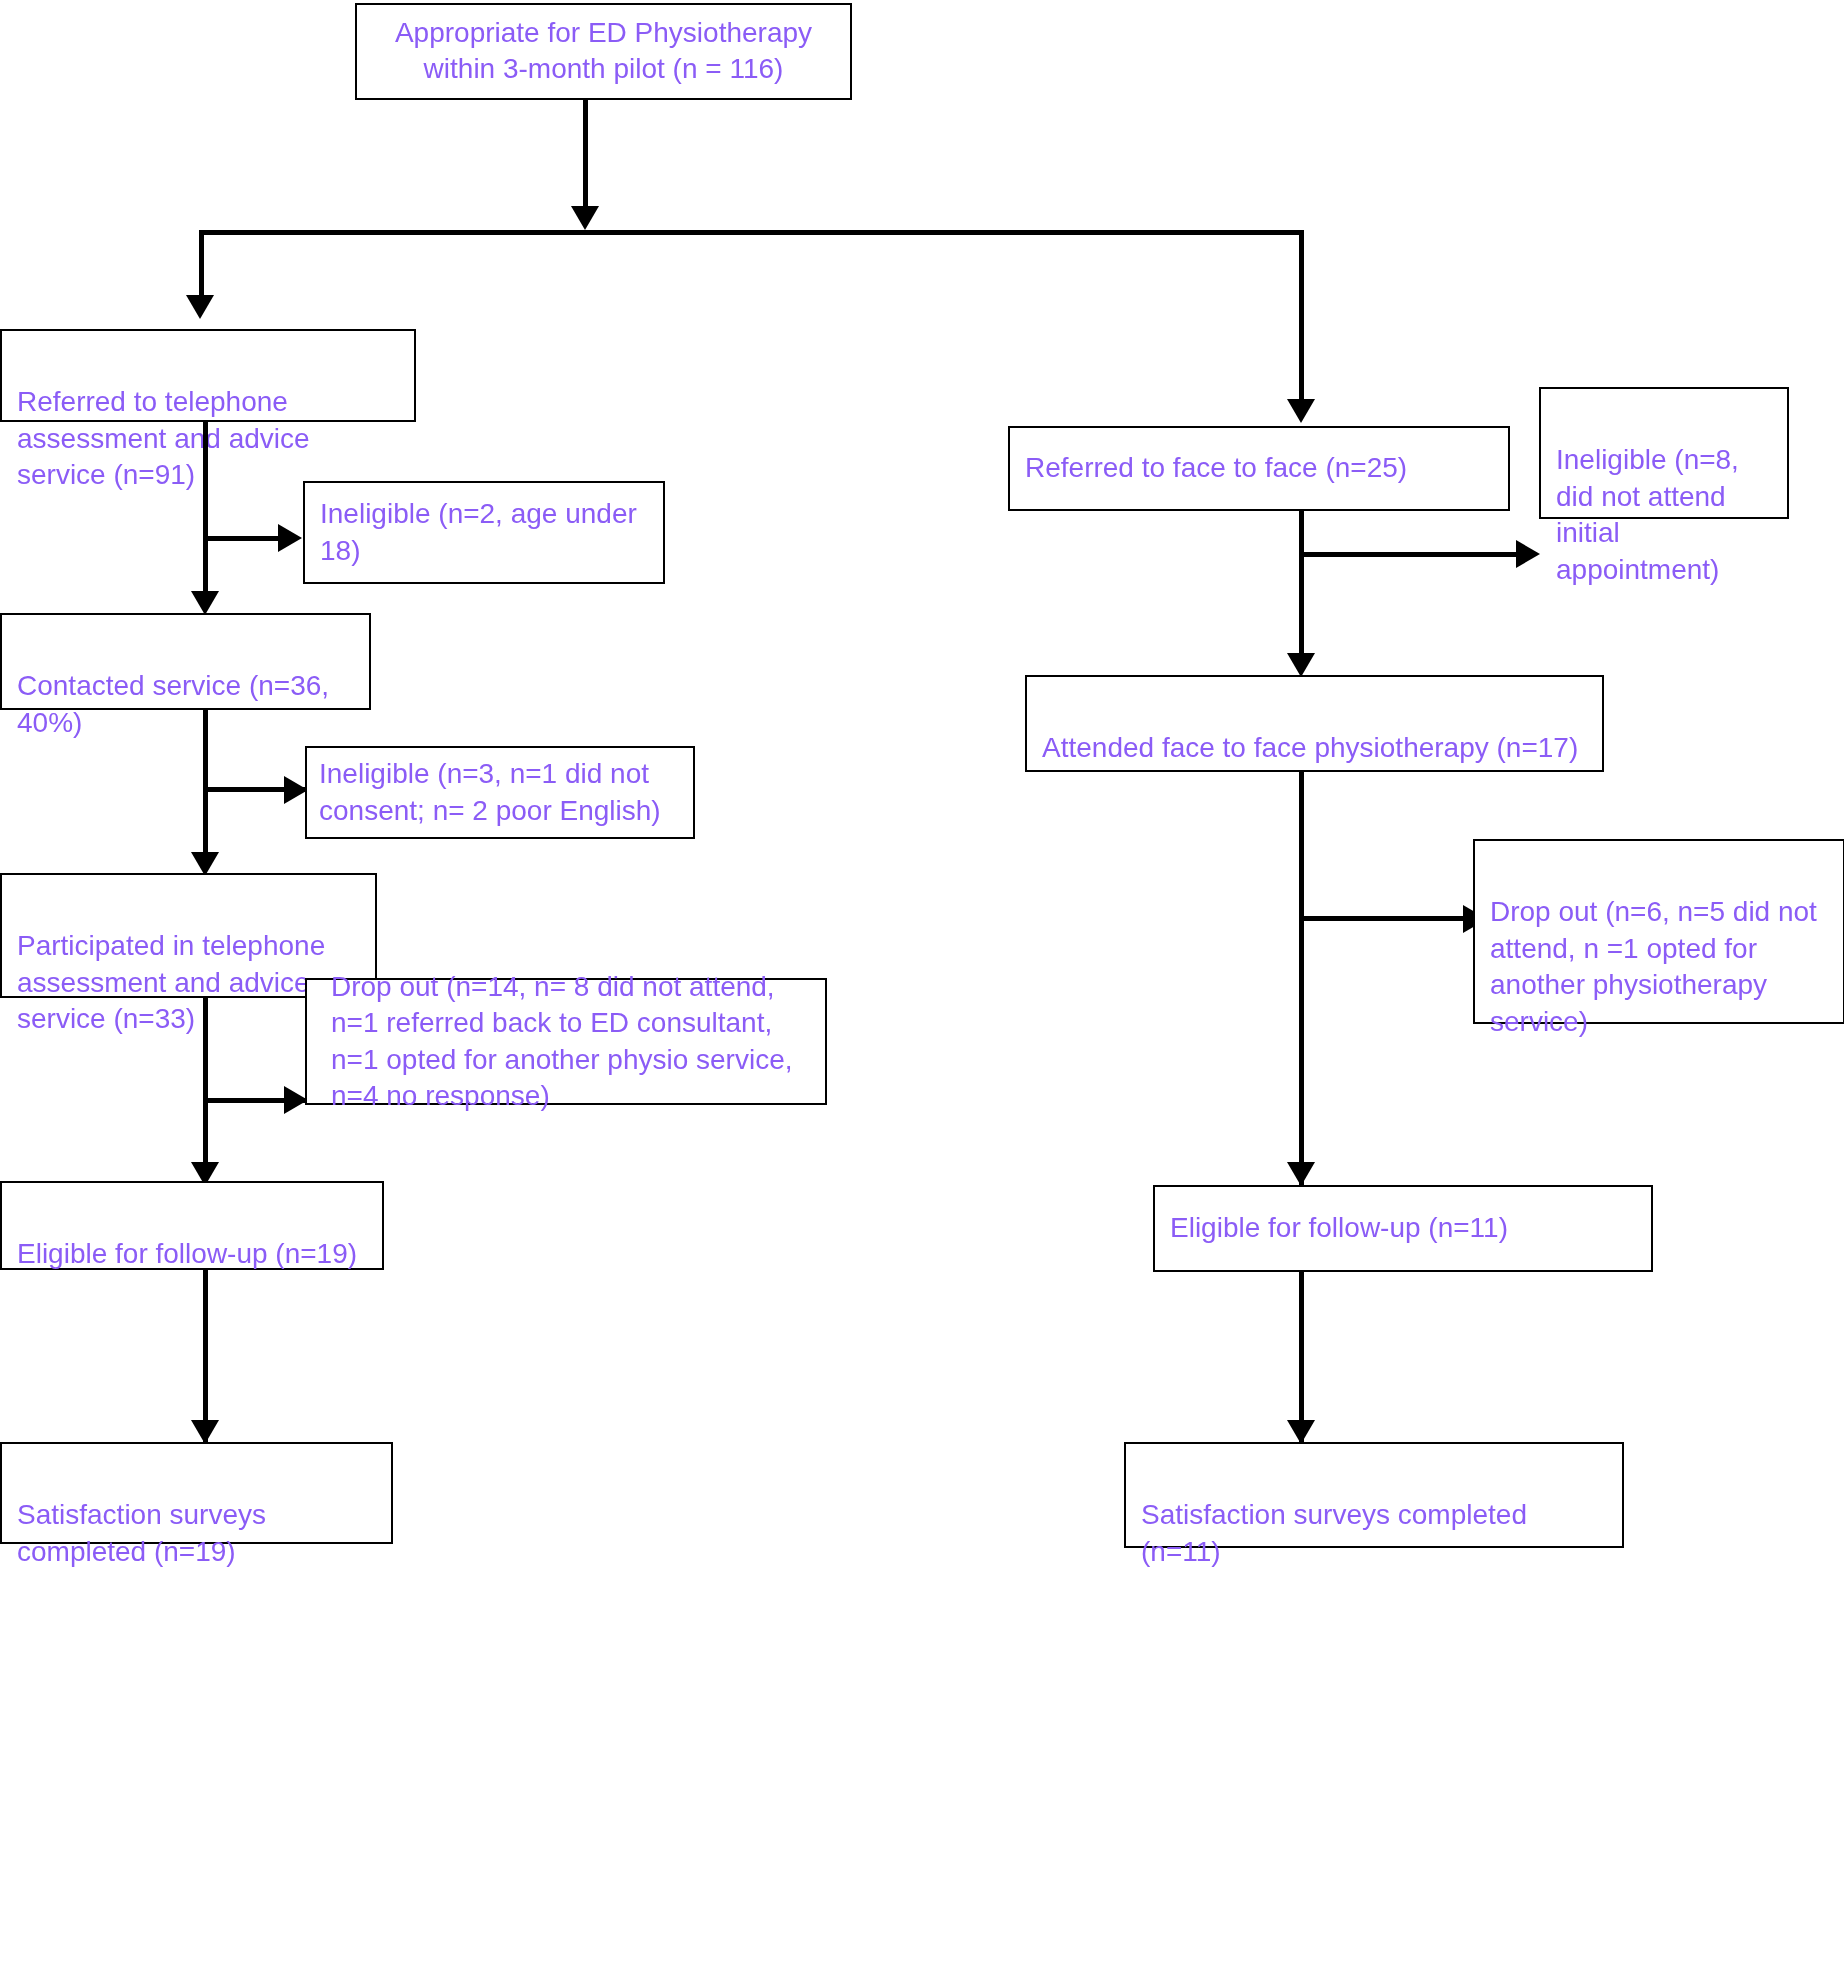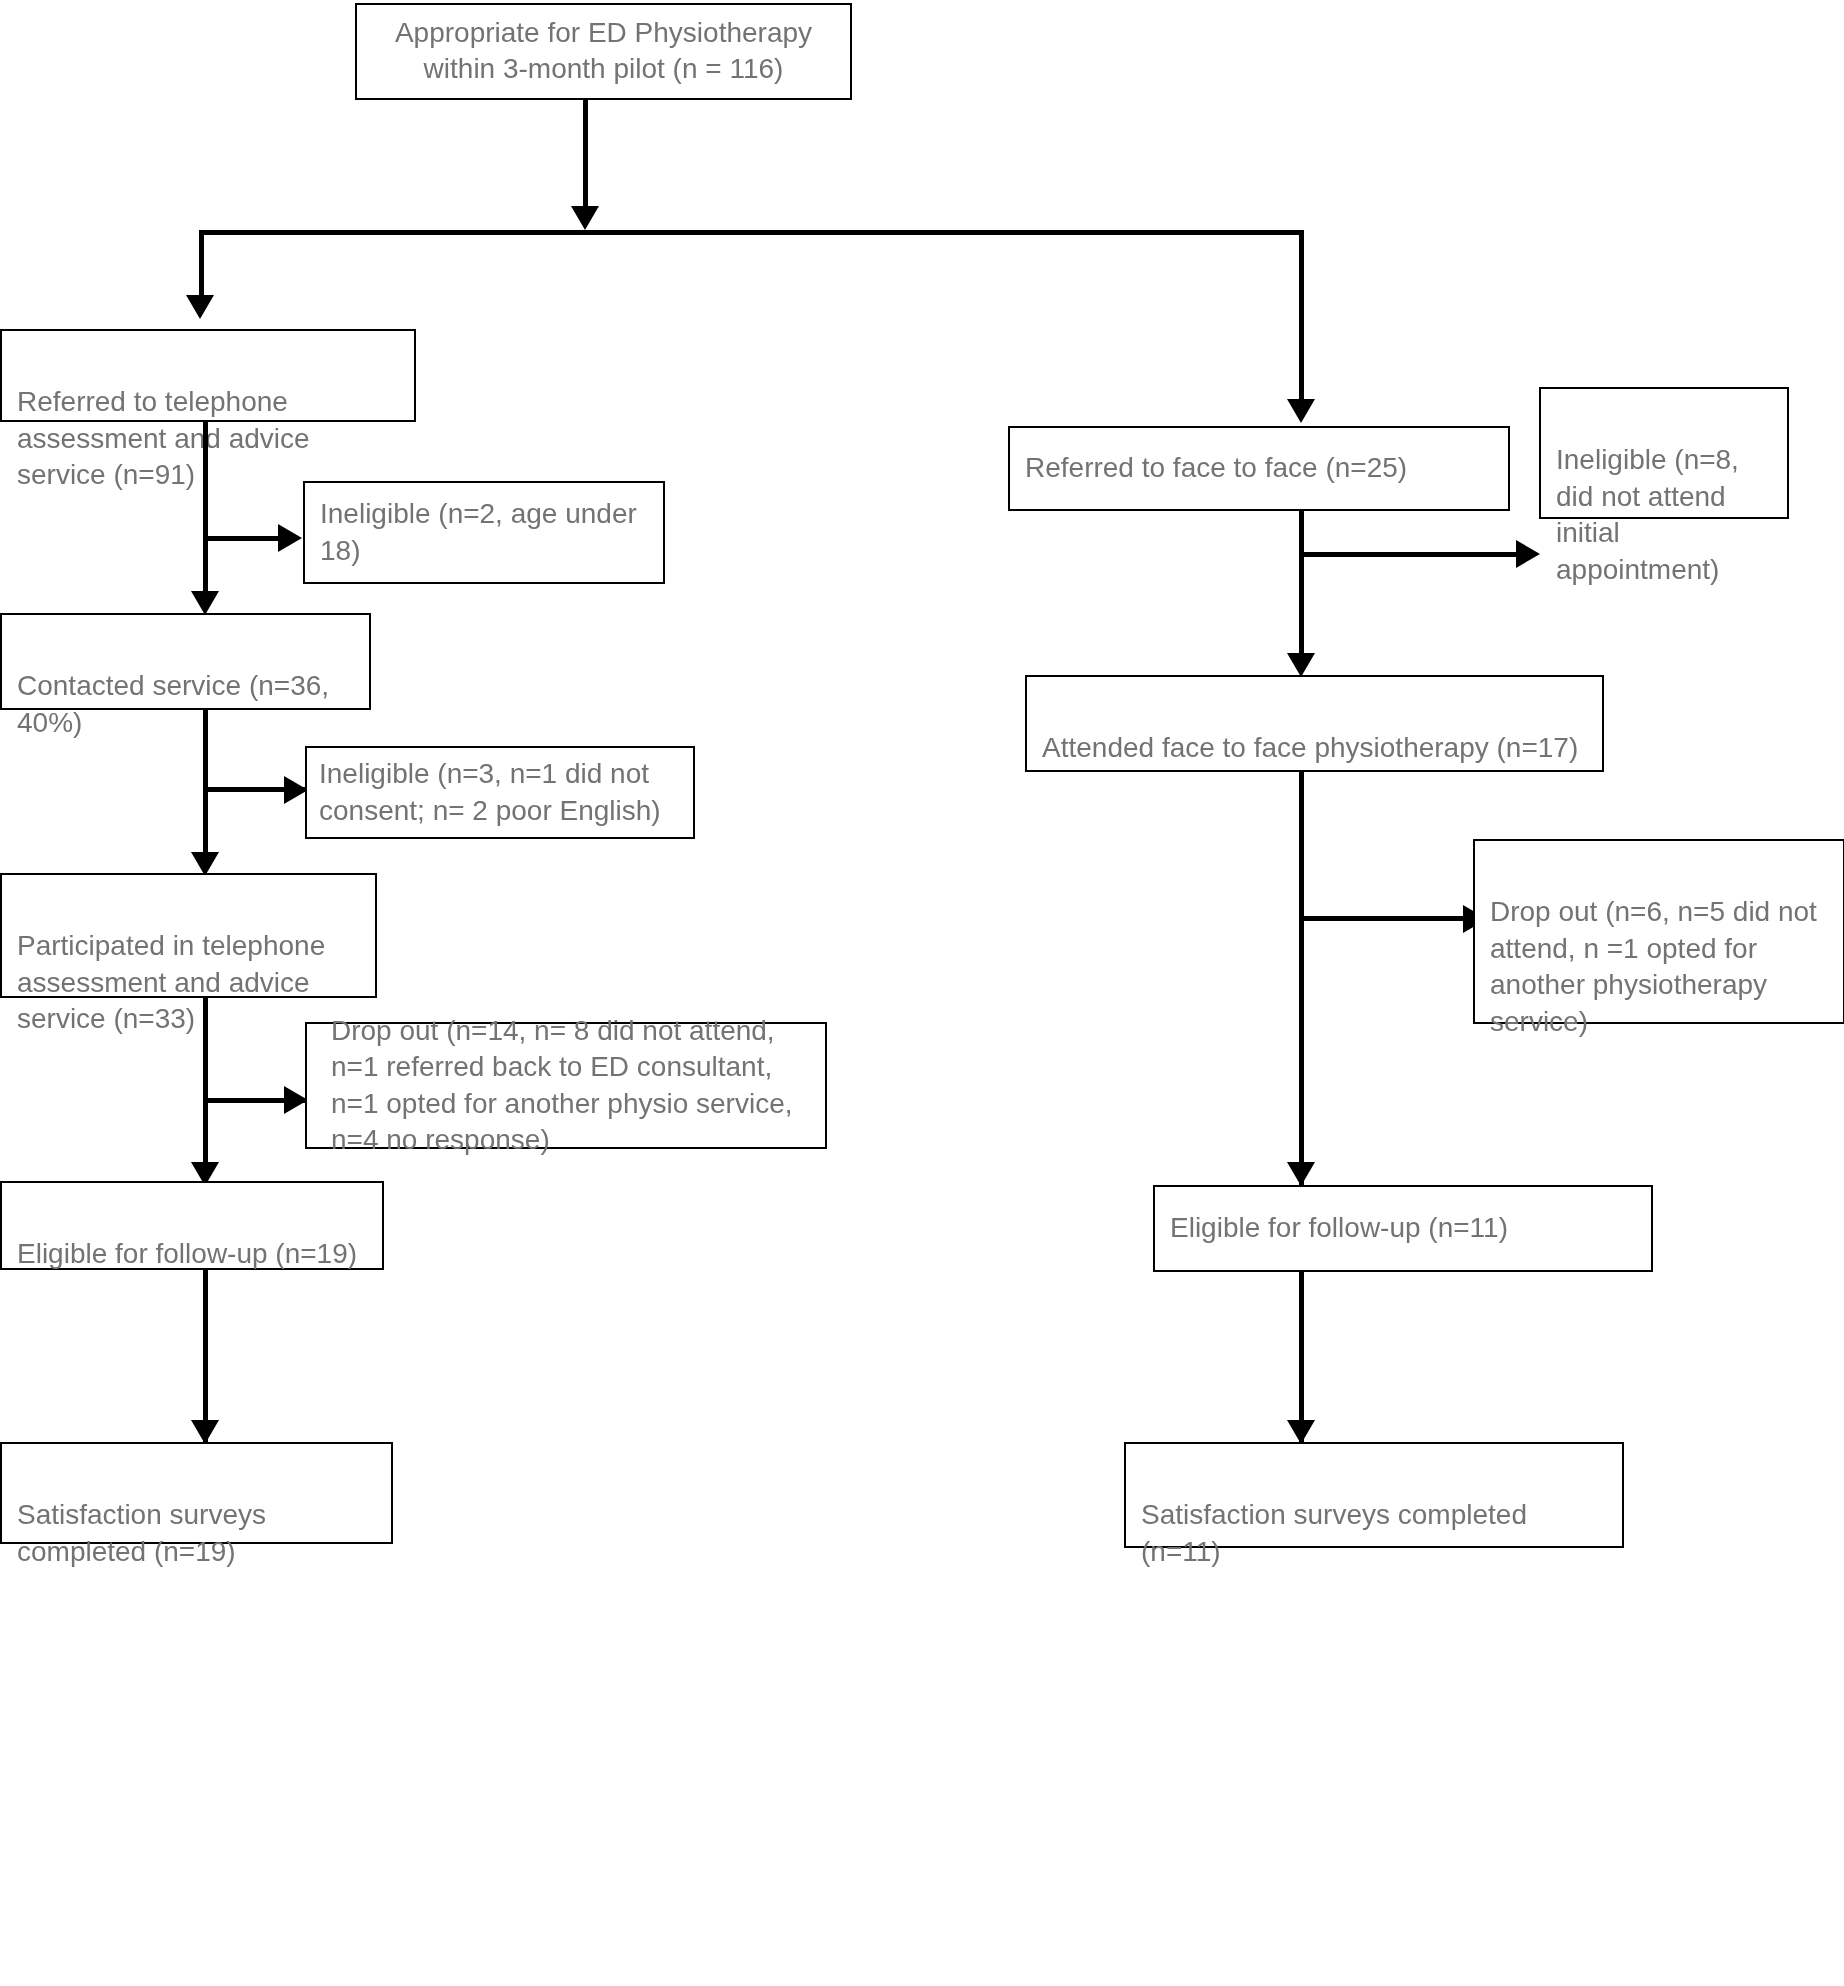--- a/index.html
+++ b/index.html
@@ -13,21 +13,21 @@
     height: 1986px;
     background: #ffffff;
     font-family: "Liberation Sans", sans-serif;
     overflow: hidden;
   }
   .node {
     position: absolute;
     box-sizing: border-box;
     border: 2.8px solid #000000;
     background: #ffffff;
-    color: #737373;
+    color: #8b5cf6;
     font-size: 28px;
     line-height: 1.30;
     padding: 17px 15px 9.5px 15px;
     white-space: pre-line;
   }
   .node.vcenter {
     display: flex;
     align-items: center;
     padding-top: 9.5px;
   }
@@ -105,21 +105,21 @@
   <div class="node" style="left:0px; top:873px; width:377px; height:125px;">
     <span>Participated in telephone assessment and advice service (n=33)</span>
   </div>
 
   <div class="conn vline" style="left:203px; top:997px; height:187px;"></div>
   <div class="arrow-down" style="left:191px; top:1162px;"></div>
 
   <div class="conn hline" style="left:203px; top:1098px; width:104px;"></div>
   <div class="arrow-right" style="left:284px; top:1086px;"></div>
 
-  <div class="node vcenter" style="left:305px; top:1022px; width:522px; height:127px;padding-left:24px;">
+  <div class="node vcenter" style="left:305px; top:978px; width:522px; height:127px;padding-left:24px;">
     <span>Drop out (n=14, n= 8 did not attend, n=1 referred back to ED consultant, n=1 opted for another physio service, n=4 no response)</span>
   </div>
 
   <div class="node" style="left:0px; top:1181px; width:384px; height:89px;">
     <span>Eligible for follow-up (n=19)</span>
   </div>
 
   <div class="conn vline" style="left:203px; top:1270px; height:172px;"></div>
   <div class="arrow-down" style="left:191px; top:1420px;"></div>
 

